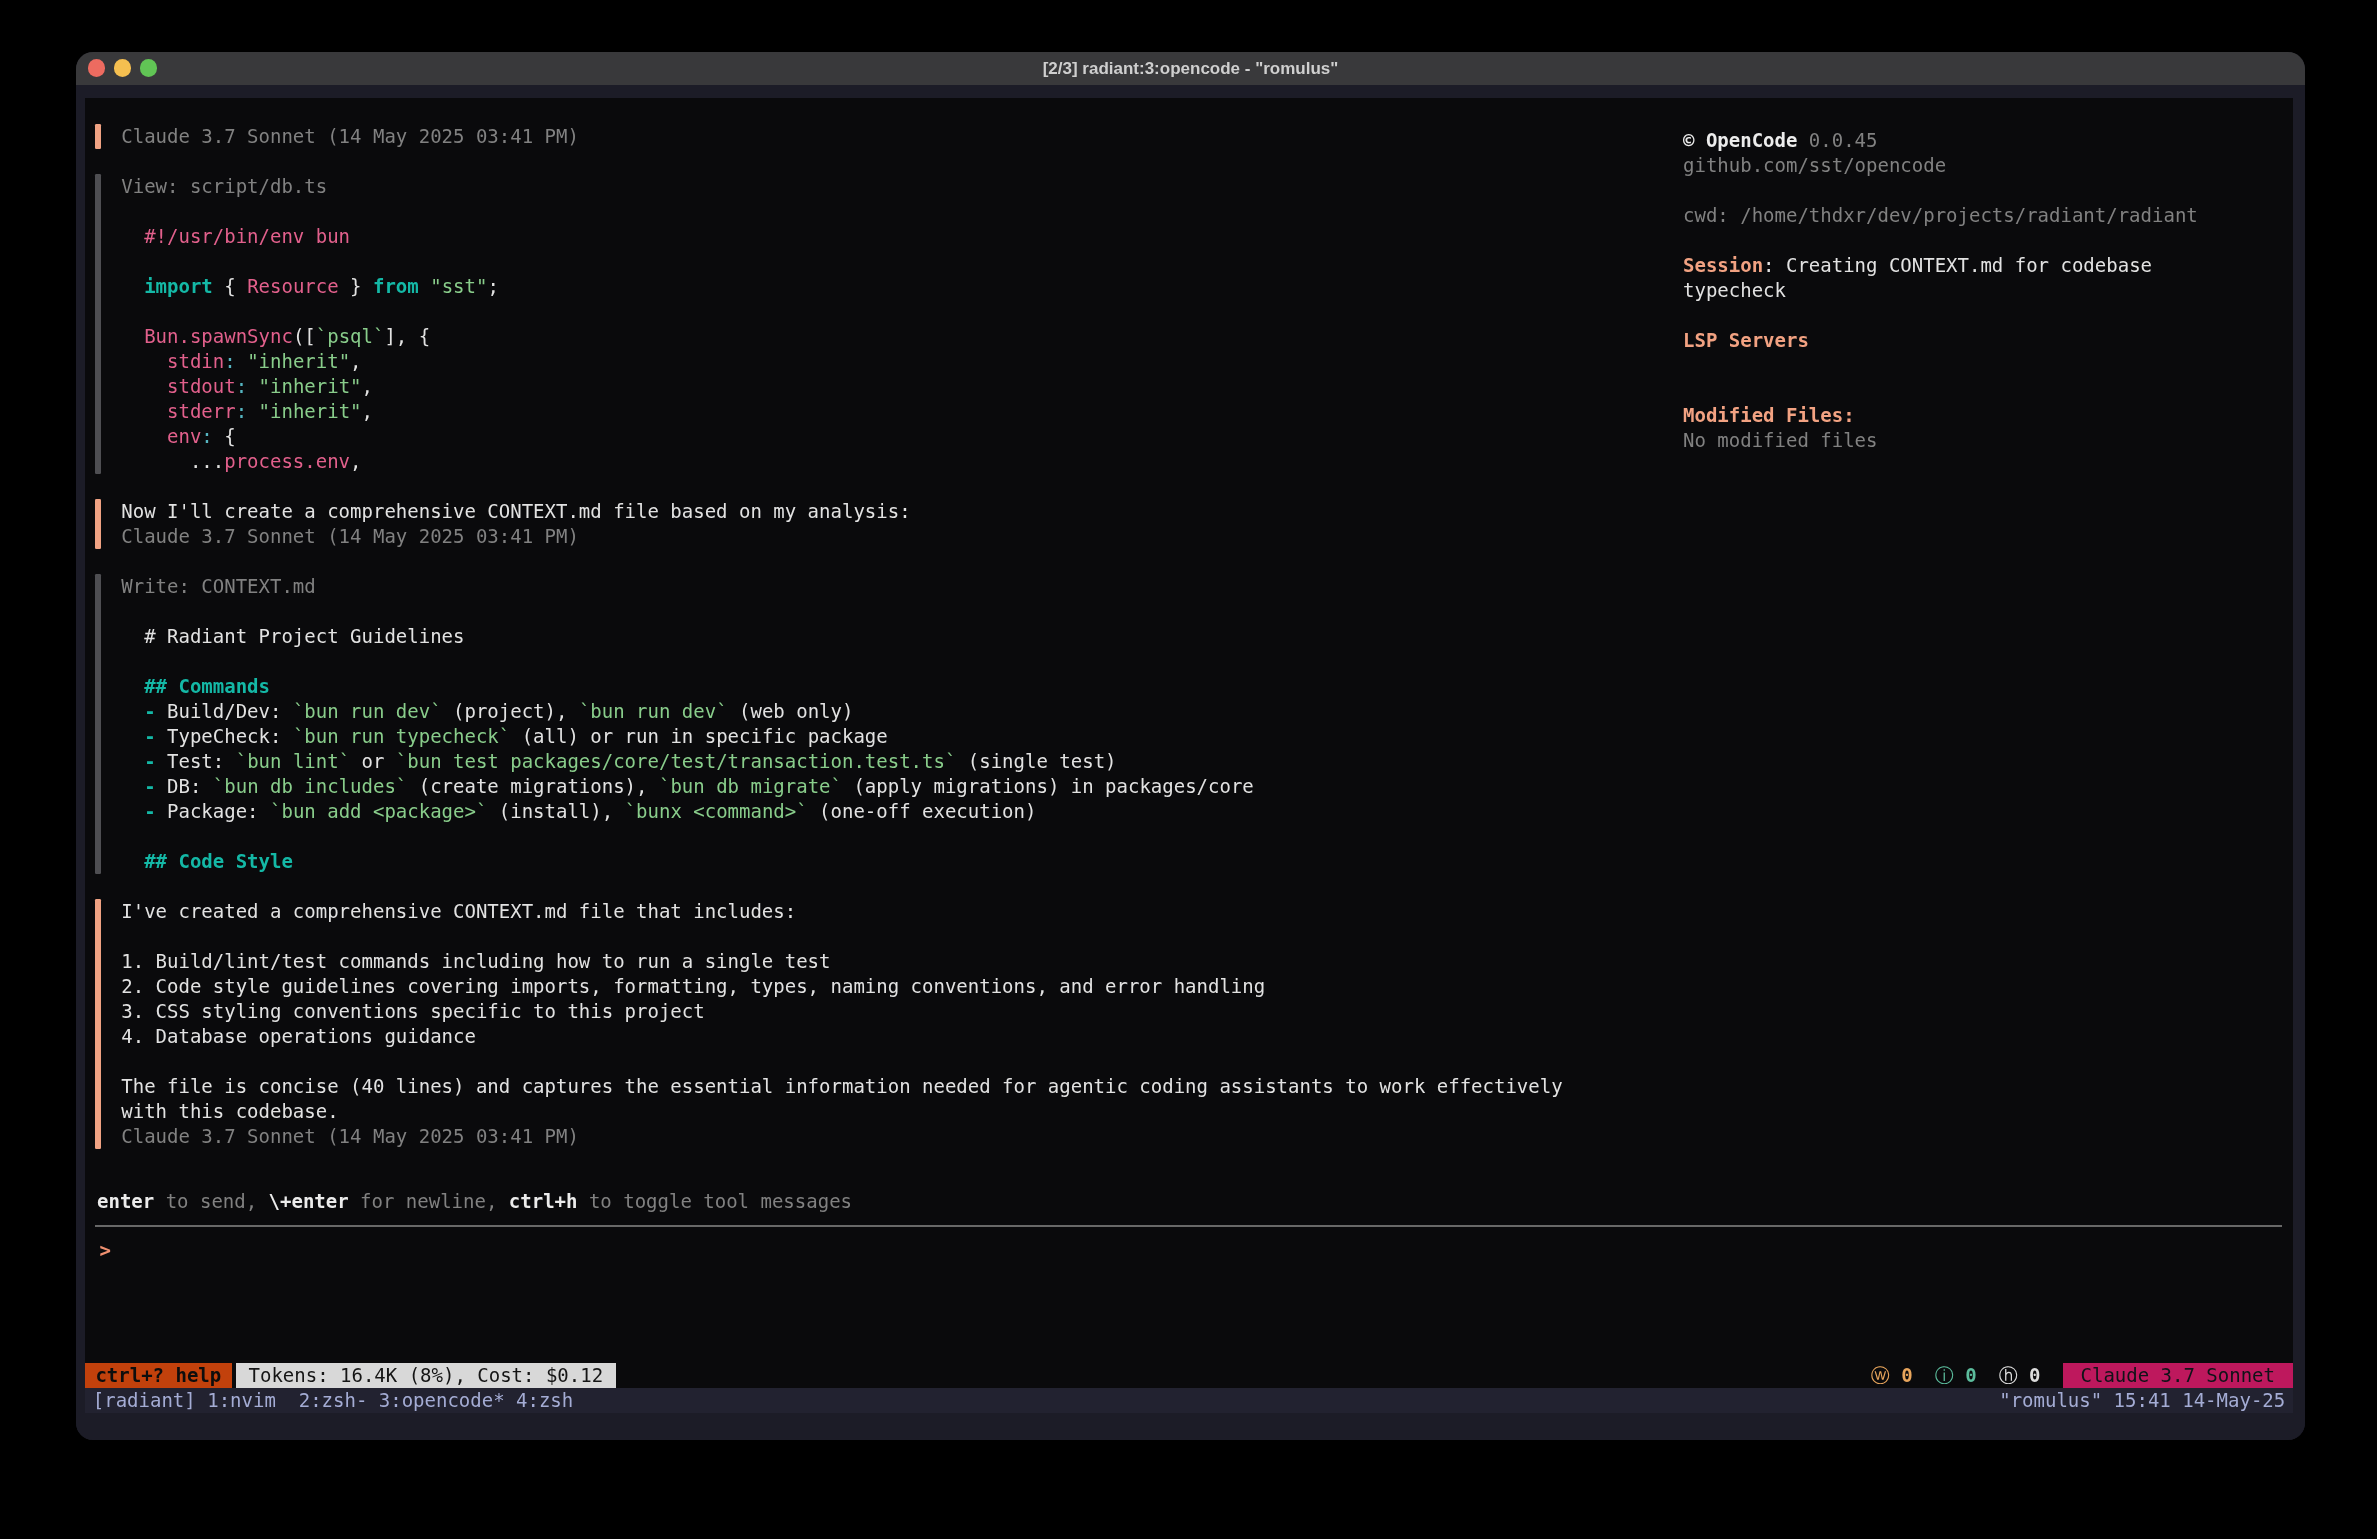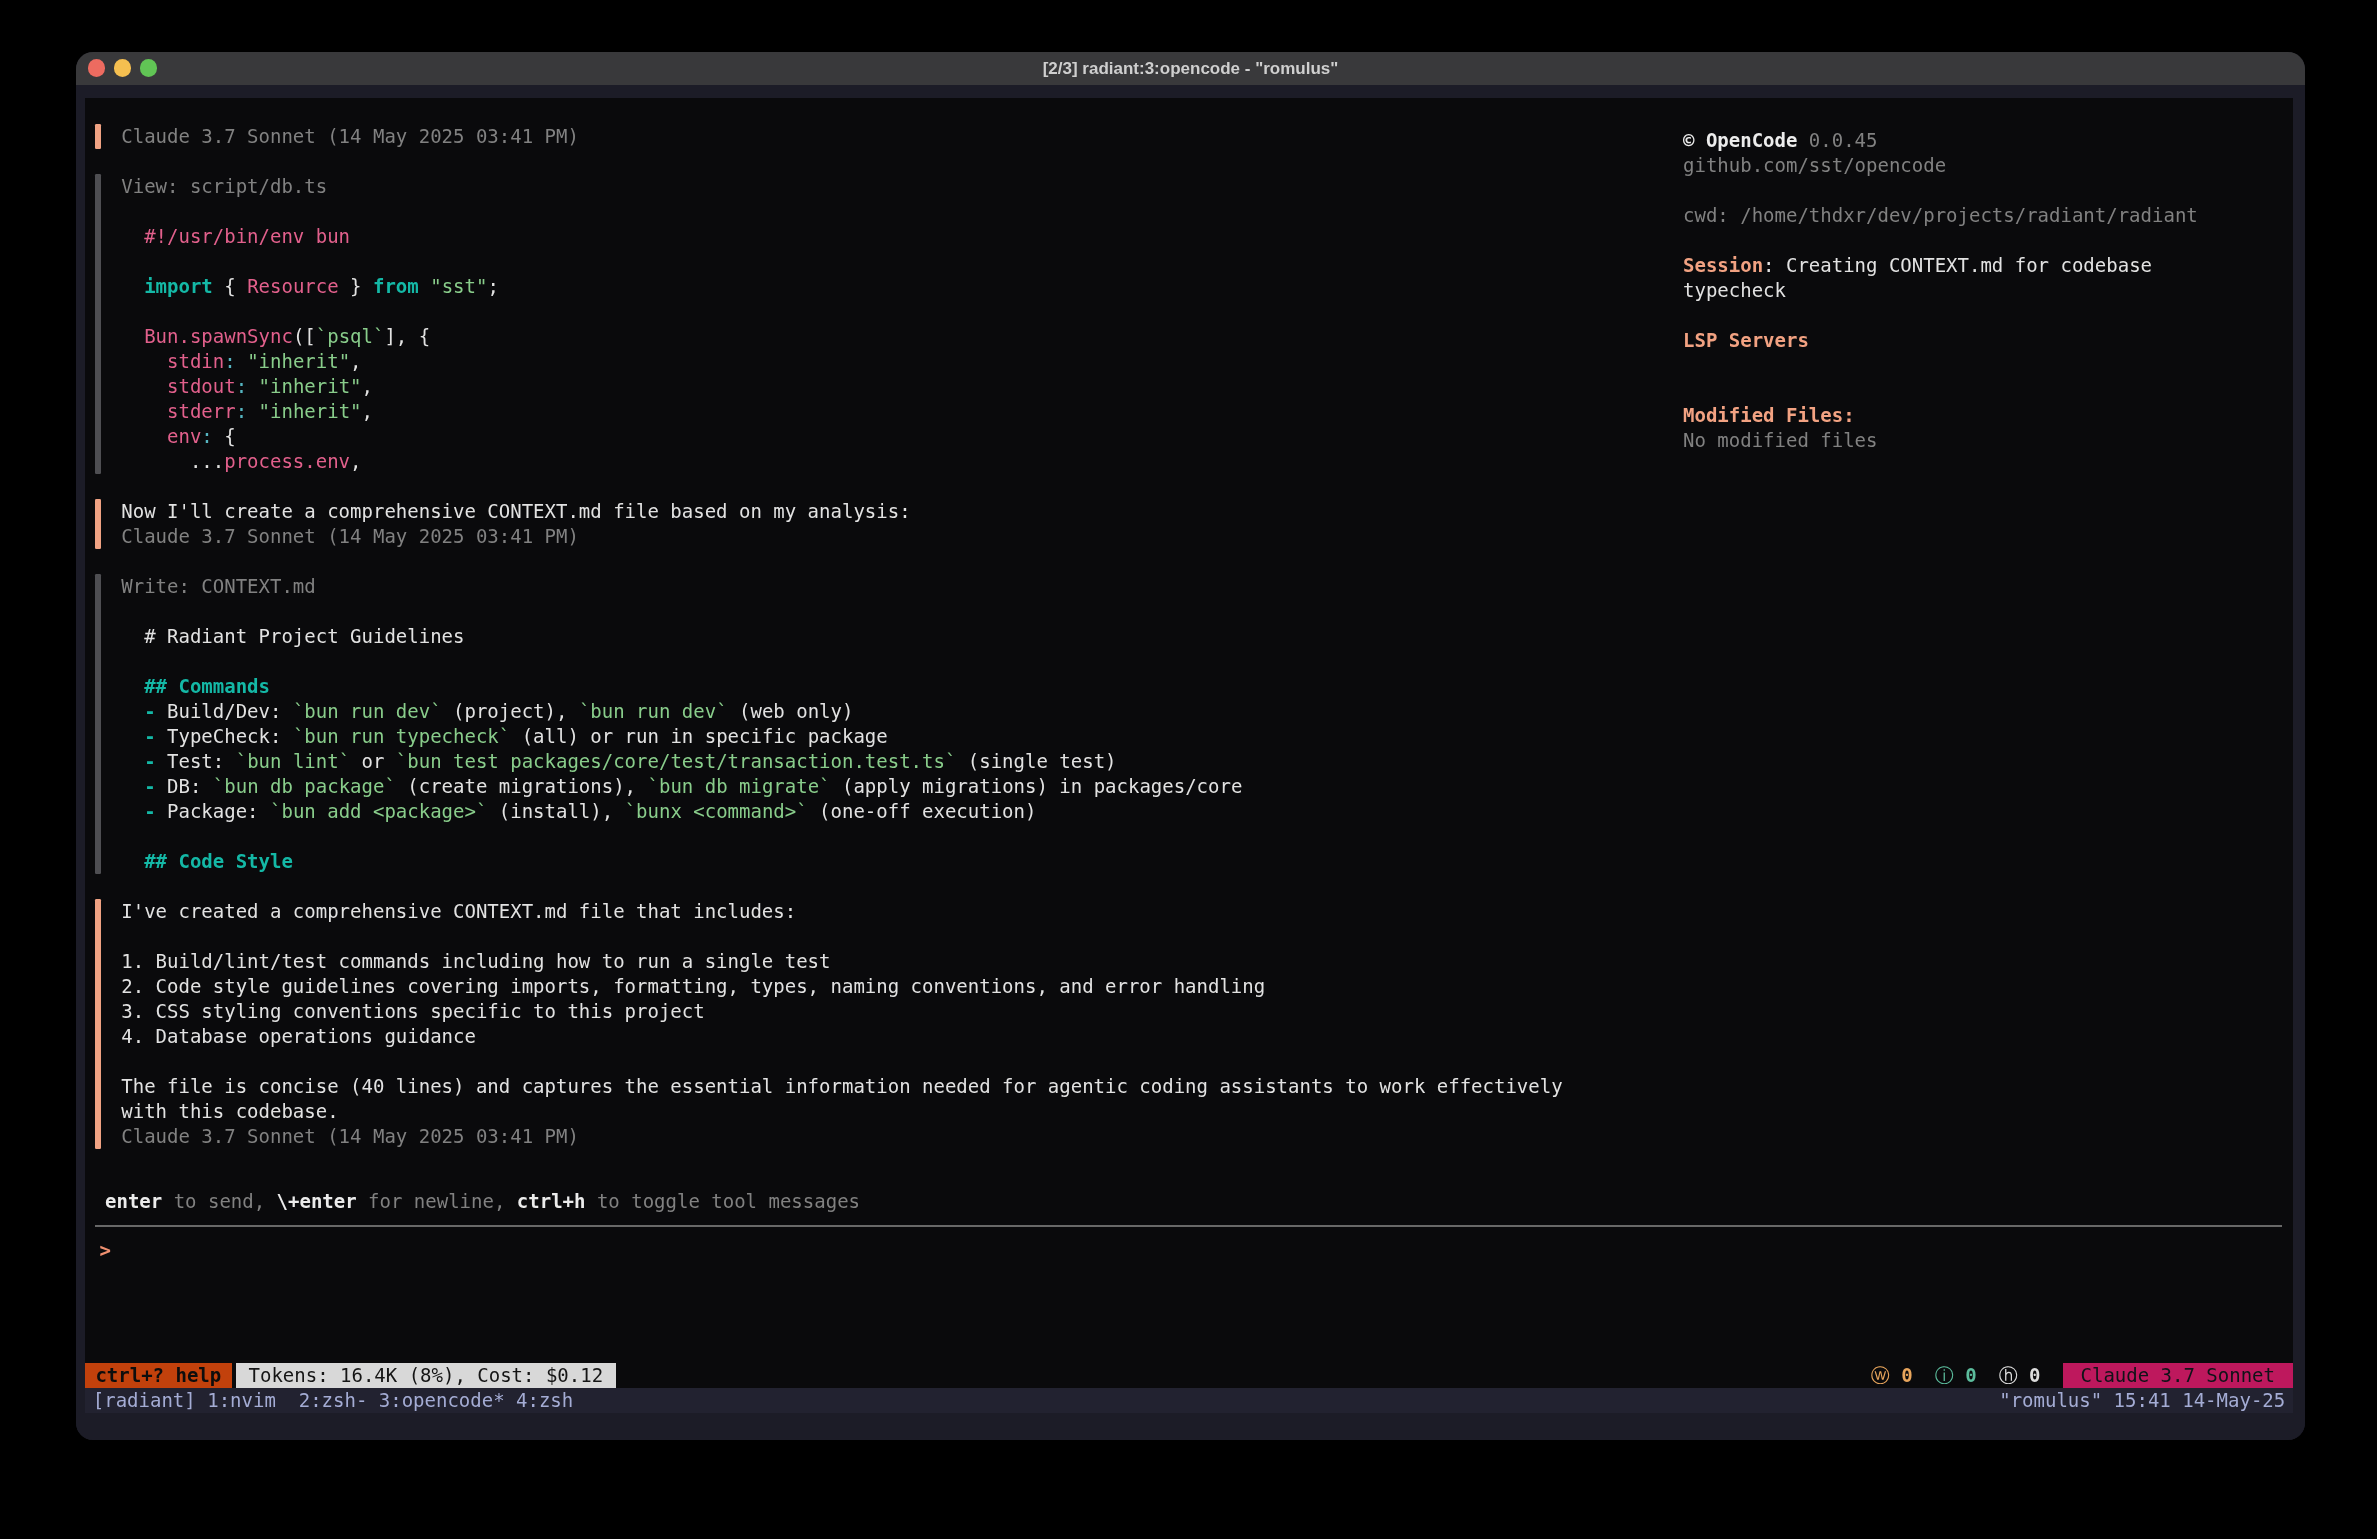--- a/index.html
+++ b/index.html
@@ -38,21 +38,21 @@
   .block { display:flex; margin-bottom:25px; }
   .accent-bar { flex:none; width:5.9px; border-radius:1.3px; margin-right:20px; }
   .block.assistant .accent-bar { background:#f0a283; }
   .block.tool .accent-bar { background:#4e4e52; }
   .block-body { display:flex; flex-direction:column; }
 
   
   .sidebar { position:absolute; left:1598px; top:30px; width:607px; }
 
   
-  .help-row { position:absolute; left:20px; top:1091px; }
+  .help-row { position:absolute; left:12px; top:1091px; }
   .divider { position:absolute; left:10.4px; top:1127px; width:2187px; height:2px; background:#686868; }
   .prompt { position:absolute; left:14.4px; top:1140px; height:25px; line-height:25px;
             font-size:19px; font-weight:700; color:#f09070; width:2179px; }
 
   
   .statusbar { position:absolute; left:0; right:0; bottom:0; height:25px; display:flex; align-items:stretch;
                font-size:19px; }
   .chip { height:25px; line-height:25px; white-space:pre; }
   .chip-help { background:#c2410c; color:#0d0d0d; font-weight:700; padding:0 10.4px; }
   .chip-tokens { background:#d8d8d8; color:#151515; padding:0 13px; margin-left:3.9px; }
@@ -118,21 +118,21 @@
             <div class="accent-bar"></div>
             <div class="block-body">
               <div class="line"><span class="c-g">Write: CONTEXT.md</span></div>
               <div class="line">&nbsp;</div>
               <div class="line"><span class="c-w">  # Radiant Project Guidelines</span></div>
               <div class="line">&nbsp;</div>
               <div class="line"><span class="c-bl">  ## Commands</span></div>
               <div class="line"><span class="c-bl">  - </span><span class="c-w">Build/Dev: </span><span class="c-gr">`bun run dev`</span><span class="c-w"> (project), </span><span class="c-gr">`bun run dev`</span><span class="c-w"> (web only)</span></div>
               <div class="line"><span class="c-bl">  - </span><span class="c-w">TypeCheck: </span><span class="c-gr">`bun run typecheck`</span><span class="c-w"> (all) or run in specific package</span></div>
               <div class="line"><span class="c-bl">  - </span><span class="c-w">Test: </span><span class="c-gr">`bun lint`</span><span class="c-w"> or </span><span class="c-gr">`bun test packages/core/test/transaction.test.ts`</span><span class="c-w"> (single test)</span></div>
-              <div class="line"><span class="c-bl">  - </span><span class="c-w">DB: </span><span class="c-gr">`bun db package`</span><span class="c-w"> (create migrations), </span><span class="c-gr">`bun db migrate`</span><span class="c-w"> (apply migrations) in packages/core</span></div>
+              <div class="line"><span class="c-bl">  - </span><span class="c-w">DB: </span><span class="c-gr">`bun db includes`</span><span class="c-w"> (create migrations), </span><span class="c-gr">`bun db migrate`</span><span class="c-w"> (apply migrations) in packages/core</span></div>
               <div class="line"><span class="c-bl">  - </span><span class="c-w">Package: </span><span class="c-gr">`bun add &lt;package&gt;`</span><span class="c-w"> (install), </span><span class="c-gr">`bunx &lt;command&gt;`</span><span class="c-w"> (one-off execution)</span></div>
               <div class="line">&nbsp;</div>
               <div class="line"><span class="c-bl">  ## Code Style</span></div>
             </div>
           </div>
           <div class="block assistant">
             <div class="accent-bar"></div>
             <div class="block-body">
               <div class="line"><span class="c-w">I've created a comprehensive CONTEXT.md file that includes:</span></div>
               <div class="line">&nbsp;</div>

